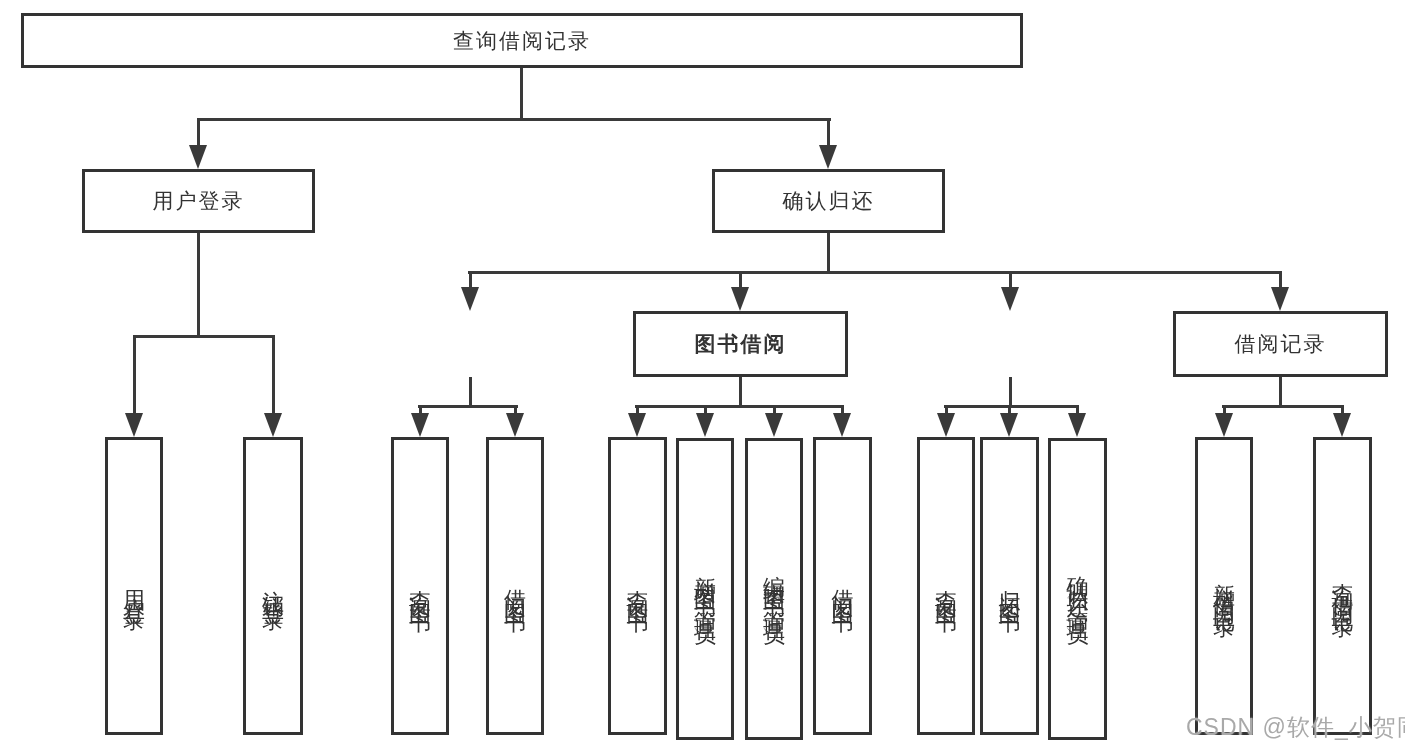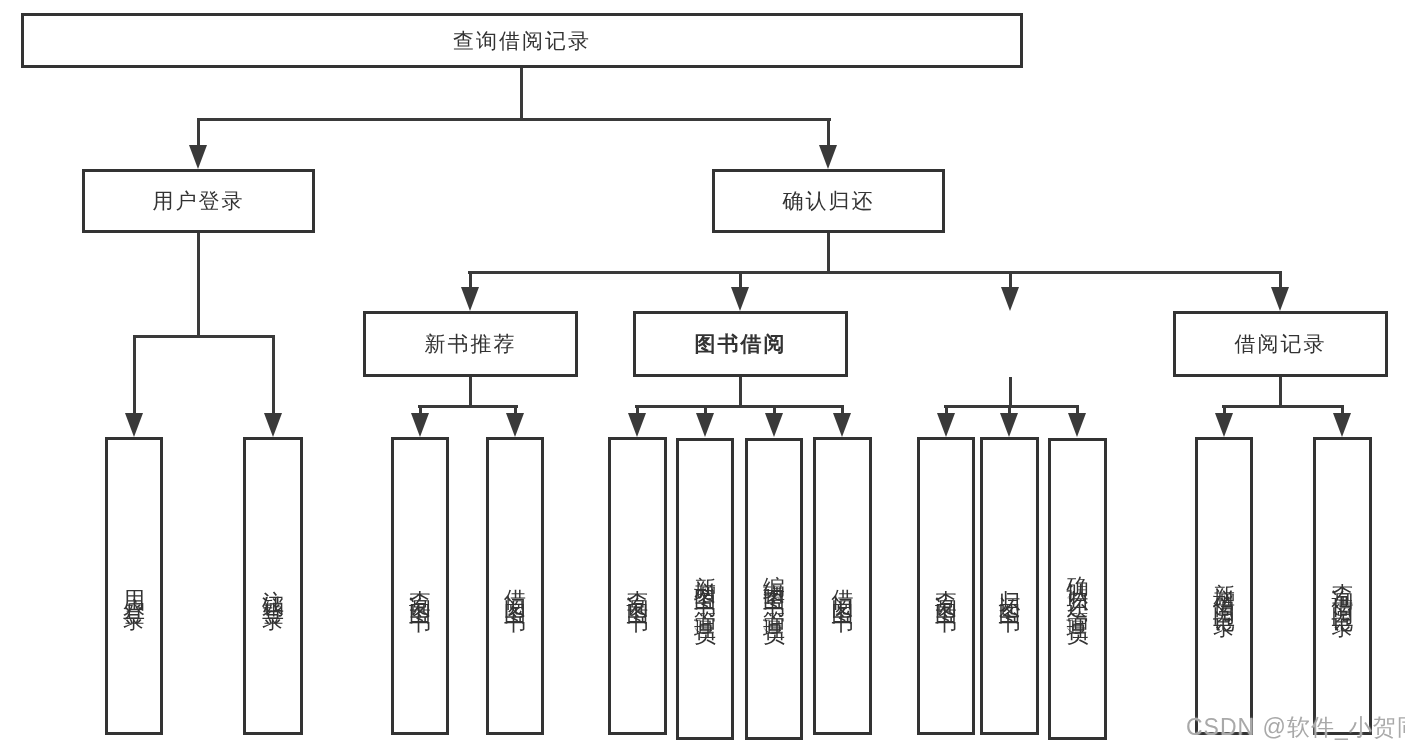--- a/index.html
+++ b/index.html
@@ -103,23 +103,20 @@
     <span>查询借阅记录</span>
   </div>
 
   <div class="hbox" style="left:82px; top:169px; width:233px; height:64px;">
     <span>用户登录</span>
   </div>
   <div class="hbox" style="left:712px; top:169px; width:233px; height:64px;">
     <span>确认归还</span>
   </div>
 
-  <div class="hbox" style="left:363px; top:311px; width:215px; height:66px;">
-    <span>新书推荐</span>
-  </div>
   <div class="hbox" style="left:633px; top:311px; width:215px; height:66px;font-weight:bold;">
     <span>图书借阅</span>
   </div>
   <div class="hbox" style="left:1173px; top:311px; width:215px; height:66px;text-align:right;">
     <span>借阅记录</span>
   </div>
 
   <div class="vbox" style="left:105px; width:58px;">
     <span>用户登录</span>
   </div>

